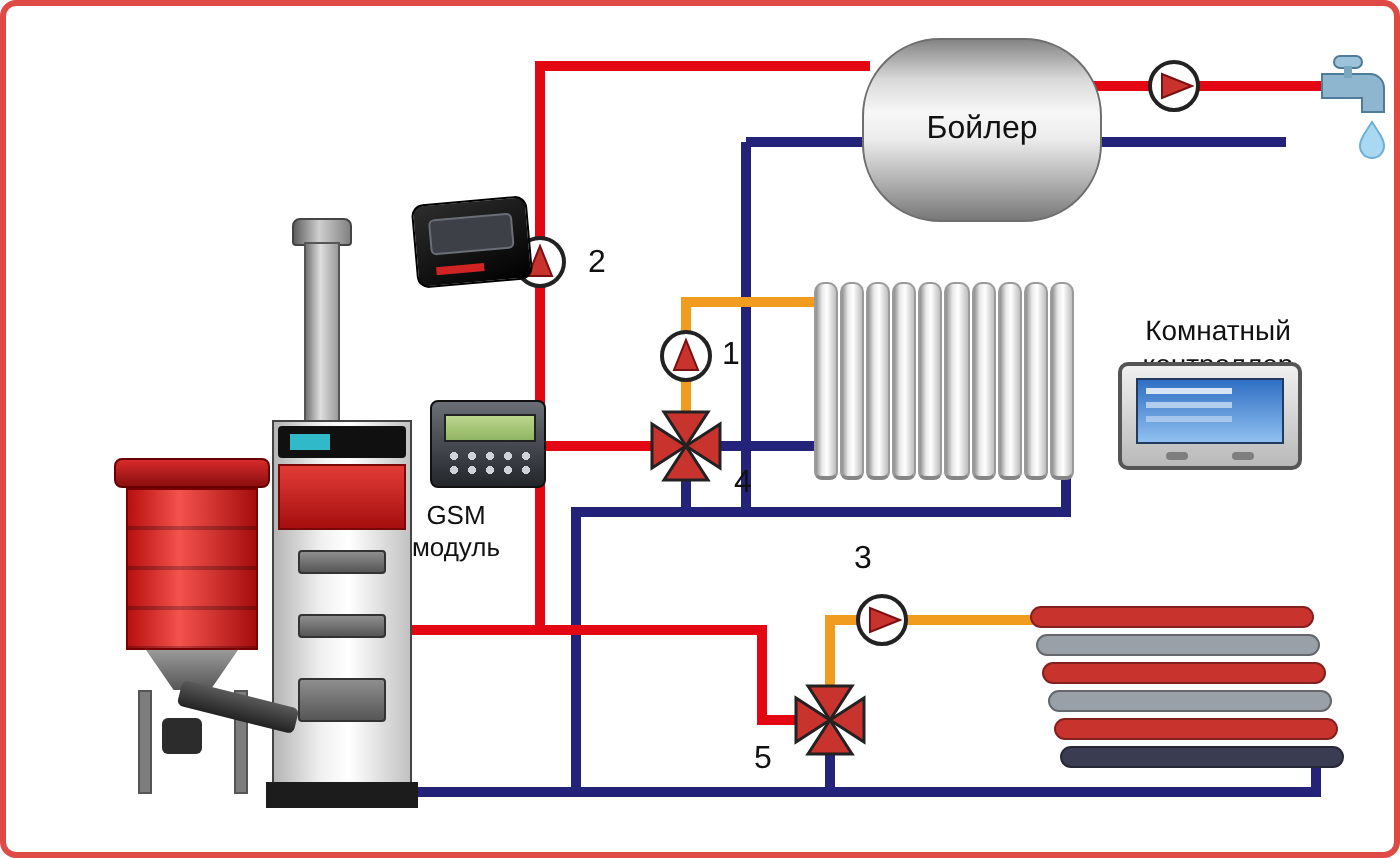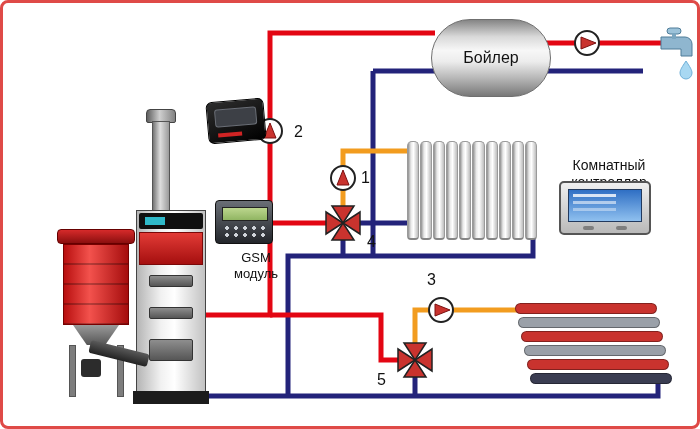--- a/index.html
+++ b/index.html
@@ -16,21 +16,21 @@
   .pump-body { fill:#ffffff; stroke:#222222; stroke-width:2; }
   .pump-tri  { fill:var(--c-accent,#c9332e); stroke:#7a1010; stroke-width:1; }
   .valve-tri { fill:var(--c-accent,#c9332e); stroke:#222222; stroke-width:1.5; }
 
   
   .marker { position:absolute; font-size:16px; color:#111; }
   .lbl { position:absolute; color:#111; text-align:center; line-height:1.2; font-size:13px; }
   .lbl-ctrl { font-size:14px; }
 
   
-  .tank { left:428px; top:16px; width:120px; height:78px; border-radius:39px;
+  .tank { left:428px; top:16px; width:120px; height:92px; border-radius:39px;
     background:linear-gradient(180deg,#858585 0%,#d9d9d9 22%,#f7f7f7 40%,#ececec 55%,#b3b3b3 78%,#787878 100%);
     border:1px solid #6f6f6f; display:flex; align-items:center; justify-content:center; color:#111;text-align:right; }
 
   
   .radiator { left:404px; top:138px; width:130px; height:99px; display:flex; gap:1px; }
   .fin { flex:1; border-radius:5px 5px 4px 4px; border:1px solid #9a9a9a; border-bottom:2px solid #868686;
     background:linear-gradient(90deg,#8f8f8f,#e9e9e9 30%,#ffffff 55%,#bdbdbd); }
 
   
   .coils { left:512px; top:300px; width:165px; }
@@ -194,21 +194,21 @@
 
   <div class="abs imodule">
     <div class="imod-screen"></div>
     <div class="imod-bar"></div>
   </div>
 
   <div class="abs gsm">
     <div class="gsm-screen"></div>
     <div class="gsm-keys"></div>
   </div>
-  <div class="abs lbl" style="left:224px; top:247px; width:58px;text-align:center;">GSM модуль</div>
+  <div class="abs lbl" style="left:196px; top:247px; width:58px;text-align:center;">GSM модуль</div>
 
   <div class="abs chimney-cap"></div>
   <div class="abs chimney"></div>
   <div class="abs boiler-body"></div>
   <div class="abs boiler-panel">
     <div class="boiler-disp"></div>
   </div>
   <div class="abs boiler-red"></div>
   <div class="boiler-door door1"></div>
   <div class="boiler-door door2"></div>

